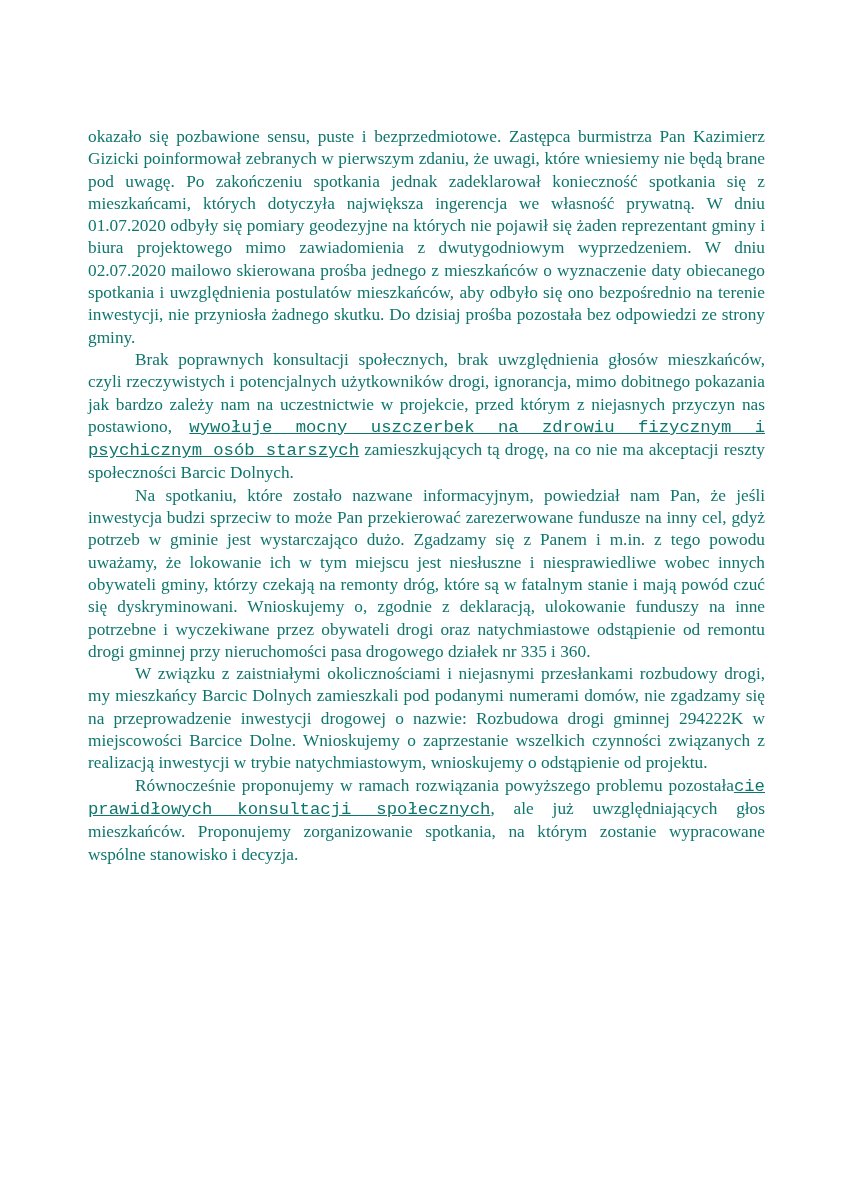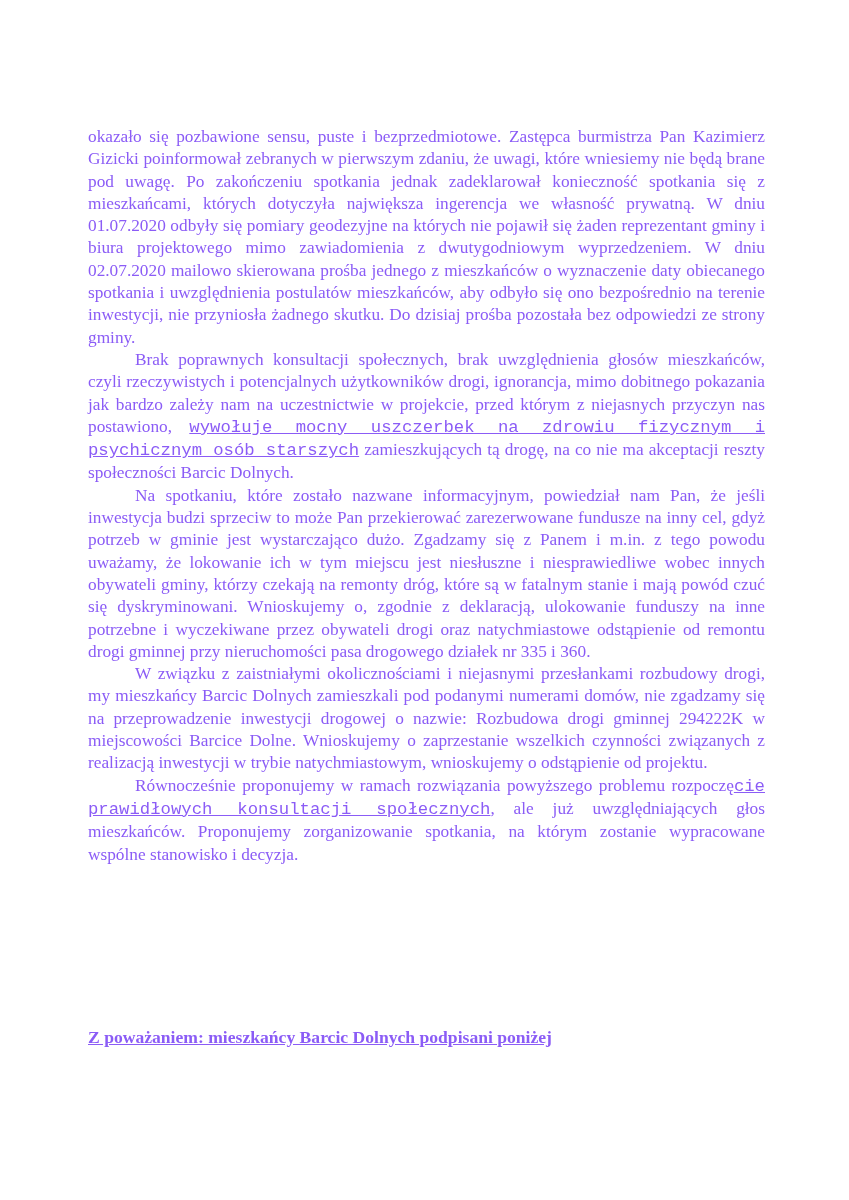--- a/index.html
+++ b/index.html
@@ -7,21 +7,21 @@
     padding: 0;
     background: #ffffff;
   }
   .page {
     position: relative;
     width: 849px;
     height: 1200px;
     background: #ffffff;
     overflow: hidden;
     font-family: "Liberation Serif", "DejaVu Serif", serif;
-    color: #8b5cf6;
+    color: #0f766e;
   }
   .text-block {
     position: absolute;
     top: 126px;
     left: 88px;
     width: 677px;
   }
   .para {
     margin: 0;
     font-size: 17.3px;
@@ -57,18 +57,17 @@
   <div class="text-block">
 
     <p class="para no-indent"><span>okazało się pozbawione sensu, puste i bezprzedmiotowe. Zastępca burmistrza Pan Kazimierz Gizicki poinformował zebranych w pierwszym zdaniu, że uwagi, które wniesiemy nie będą brane pod uwagę. Po zakończeniu spotkania jednak zadeklarował konieczność spotkania się z mieszkańcami, których dotyczyła największa ingerencja we własność prywatną. W dniu 01.07.2020 odbyły się pomiary geodezyjne na których nie pojawił się żaden reprezentant gminy i biura projektowego mimo zawiadomienia z dwutygodniowym wyprzedzeniem.  W dniu 02.07.2020 mailowo skierowana prośba jednego z mieszkańców o wyznaczenie daty obiecanego spotkania i uwzględnienia postulatów mieszkańców, aby odbyło się ono bezpośrednio na terenie inwestycji, nie przyniosła żadnego skutku. Do dzisiaj prośba pozostała bez odpowiedzi ze strony gminy.</span></p>
 
     <p class="para"><span>Brak poprawnych konsultacji społecznych, brak uwzględnienia głosów mieszkańców, czyli rzeczywistych i potencjalnych użytkowników drogi, ignorancja, mimo dobitnego pokazania jak bardzo zależy nam na uczestnictwie w projekcie, przed którym z niejasnych przyczyn nas postawiono, </span><span class="u">wywołuje mocny uszczerbek na zdrowiu fizycznym i psychicznym osób starszych</span><span> zamieszkujących tą drogę, na co nie ma akceptacji reszty społeczności Barcic Dolnych.</span></p>
 
     <p class="para"><span>Na spotkaniu, które zostało nazwane informacyjnym, powiedział nam Pan, że jeśli inwestycja budzi sprzeciw to może Pan przekierować zarezerwowane fundusze na inny cel, gdyż potrzeb w gminie jest wystarczająco dużo. Zgadzamy się z Panem i m.in. z tego powodu uważamy, że lokowanie ich w tym miejscu jest niesłuszne i niesprawiedliwe wobec innych obywateli gminy, którzy czekają na remonty dróg, które są w fatalnym stanie i mają powód czuć się dyskryminowani. Wnioskujemy o, zgodnie z deklaracją, ulokowanie funduszy na inne potrzebne i wyczekiwane przez obywateli drogi oraz natychmiastowe odstąpienie od remontu drogi gminnej przy nieruchomości pasa drogowego działek nr 335 i 360.</span></p>
 
     <p class="para"><span>W związku z zaistniałymi okolicznościami i niejasnymi przesłankami rozbudowy drogi, my mieszkańcy Barcic Dolnych zamieszkali pod podanymi numerami domów, nie zgadzamy się na przeprowadzenie inwestycji drogowej o nazwie: Rozbudowa drogi gminnej 294222K w miejscowości Barcice Dolne. Wnioskujemy o zaprzestanie wszelkich czynności związanych z realizacją inwestycji w trybie natychmiastowym, wnioskujemy o odstąpienie od projektu.</span></p>
 
-    <p class="para"><span>Równocześnie proponujemy w ramach rozwiązania powyższego problemu rozpoczę</span><span class="u">cie prawidłowych konsultacji społecznych</span><span>, ale już uwzględniających głos mieszkańców. Proponujemy zorganizowanie spotkania, na którym zostanie wypracowane wspólne stanowisko i decyzja.</span></p>
+    <p class="para"><span>Równocześnie proponujemy w ramach rozwiązania powyższego problemu pozostała</span><span class="u">cie prawidłowych konsultacji społecznych</span><span>, ale już uwzględniających głos mieszkańców. Proponujemy zorganizowanie spotkania, na którym zostanie wypracowane wspólne stanowisko i decyzja.</span></p>
 
   </div>
 
-  <p class="closing">Z poważaniem: mieszkańcy Barcic Dolnych podpisani poniżej</p>
 </div>
 
 </body></html>

